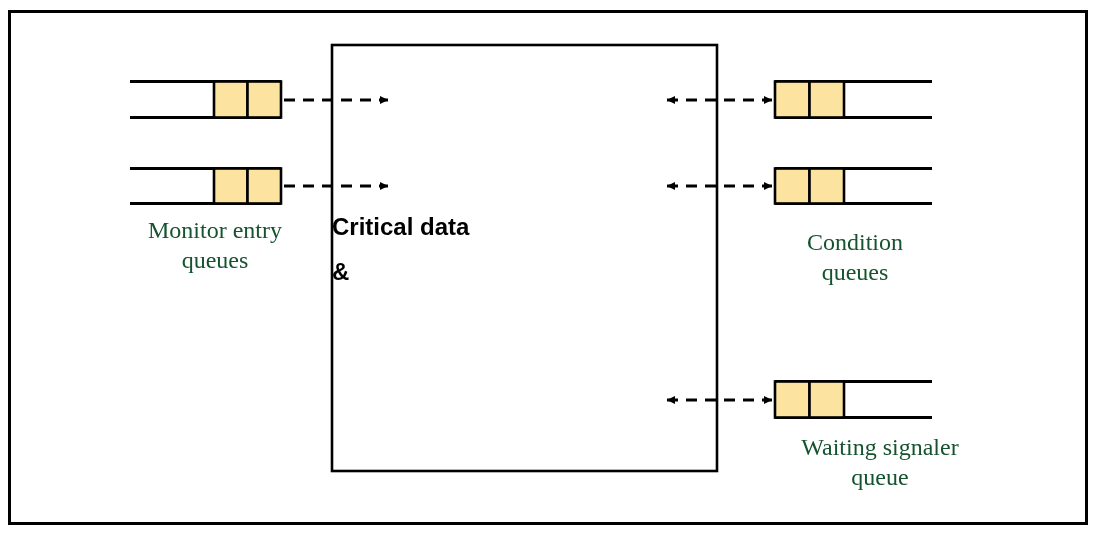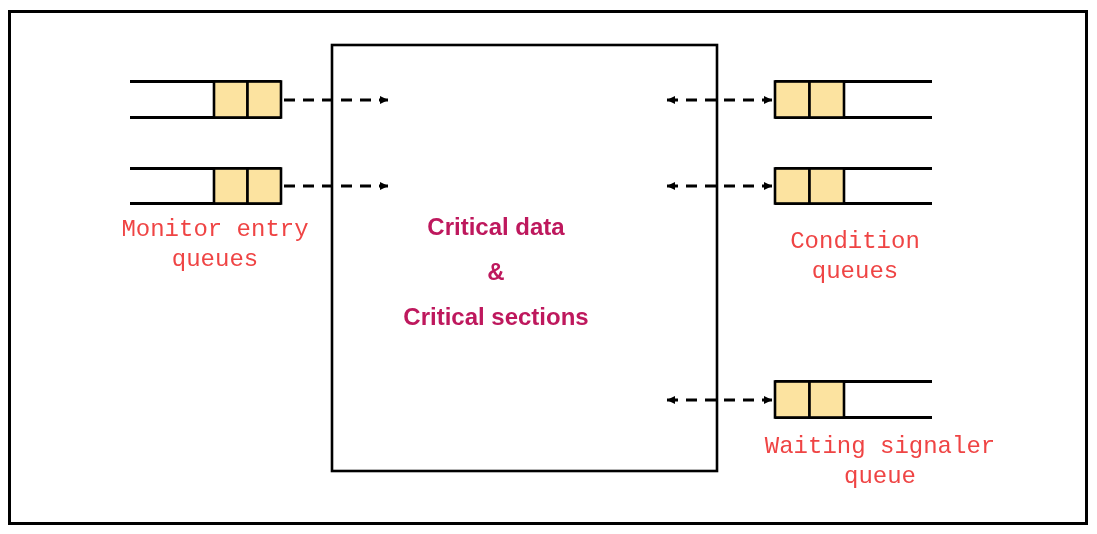--- a/index.html
+++ b/index.html
@@ -19,35 +19,34 @@
   }
   #canvas svg.layer {
     position: absolute;
     left: 0;
     top: 0;
     width: 1097px;
     height: 534px;
   }
   .lbl {
     position: absolute;
-    color: #ef4444;
-    font-family: Liberation Mono, monospace;
+    color: #14532d;
+    font-family: Liberation Serif, serif;
     font-size: 24px;
     line-height: 30px;
     text-align: center;
     white-space: pre-line;
     letter-spacing: 0px;
   }
   .center-text {
     position: absolute;
     left: 332px;
     top: 204px;
     width: 328px;
-    text-align: center;
-    color: #be185d;
+    color: #000000;
     font-family: "Liberation Sans", sans-serif;
     font-weight: bold;
     font-size: 24px;
     line-height: 45px;
   }
   .center-text div { white-space: nowrap; }
 </style>
 </head>
 <body>
 
@@ -114,21 +113,20 @@
       <rect x="809.5" y="381.5" width="34.5" height="36" fill="#FCE3A0" stroke="#000000" stroke-width="2.6"></rect>
     </g>
     <g>
       <line x1="667" y1="400" x2="772" y2="400" stroke="#000000" stroke-width="3.2" stroke-dasharray="11,8" marker-start="url(#arrowL)" marker-end="url(#arrowR)"></line>
     </g>
   </svg>
 
   <div class="center-text">
     <div>Critical data</div>
     <div>&amp;</div>
-    <div>Critical sections</div>
   </div>
 
   <div class="lbl" style="left:110px; top:215px; width:210px;">Monitor entry
 queues</div>
 
   <div class="lbl" style="left:760px; top:227px; width:190px;">Condition
 queues</div>
 
   <div class="lbl" style="left:755px; top:432px; width:250px;">Waiting signaler
 queue</div>

